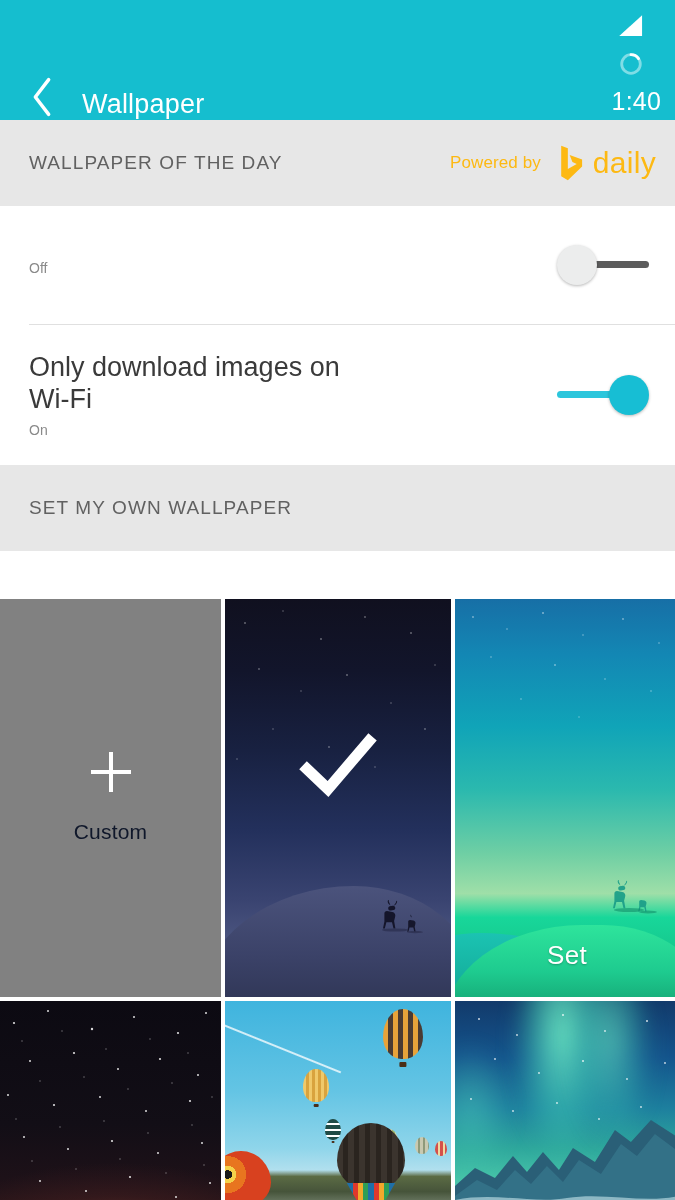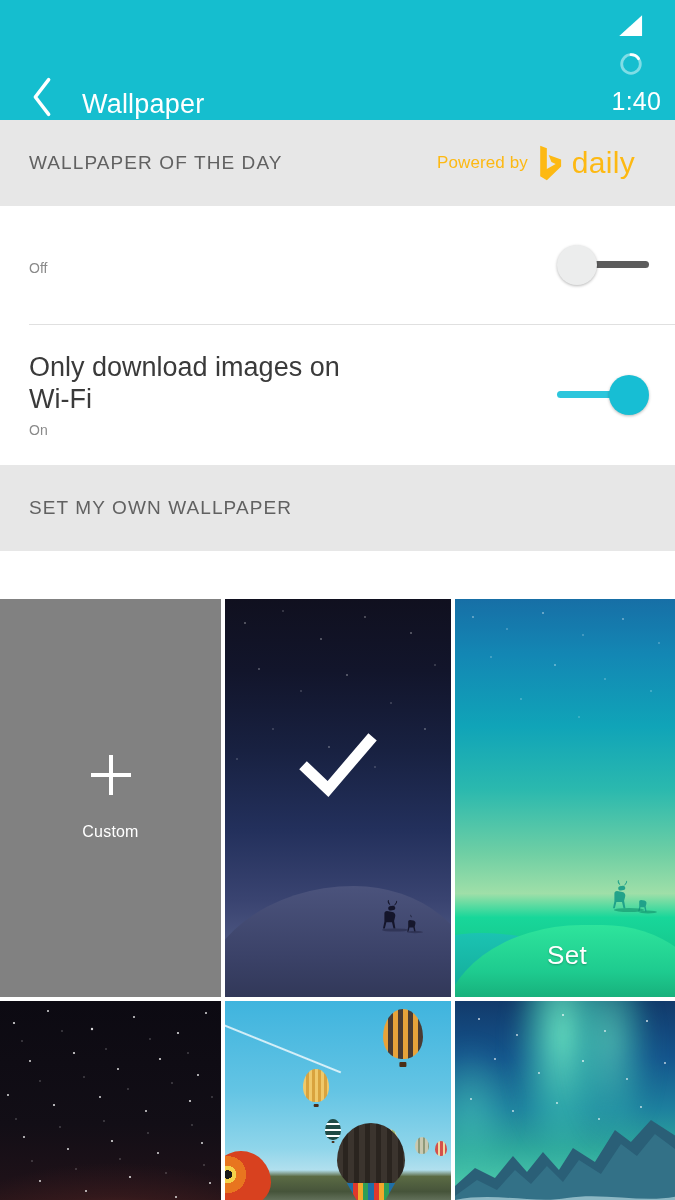--- a/index.html
+++ b/index.html
@@ -48,31 +48,31 @@
     font-weight: 400;
     margin-left: 20px;
     letter-spacing: .2px;
   }
 
   
   .section-head {
     background: #e7e7e7;
     height: 86px;
     display: flex; align-items: center;
-    padding: 0 40px 0 29px;
+    padding: 0 19px 0 29px;
     justify-content: space-between;
   }
   .section-title {
     color: #616161;
     font-size: 19px;
     letter-spacing: 1.1px;
     font-weight: 400;
   }
   .powered {
-    display: flex; align-items: center; gap: 8px;
+    display: flex; align-items: center; gap: 16px;
   }
   .powered-label {
     color: #fdb913;
     font-size: 17px;
     letter-spacing: .1px;
   }
   .bing-logo { display: flex; align-items: center; gap: 6px; }
   .bing-word {
     color: #fdb913;
     font-size: 30px;
@@ -141,21 +141,21 @@
     display: flex; flex-direction: column;
     align-items: center; justify-content: center;
   }
   .plus-icon { position: relative; width: 40px; height: 40px; }
   .plus-icon::before, .plus-icon::after {
     content:""; position:absolute; background:#fff;
   }
   .plus-icon::before { left: 18px; top: 0; width: 4px; height: 40px; }
   .plus-icon::after  { top: 18px; left: 0; height: 4px; width: 40px; }
   .custom-label {
-    color: #ffffff; font-size: 16px; margin-top: 28px; letter-spacing: .2px;
+    color: #0f172a; font-size: 21px; margin-top: 28px; letter-spacing: .2px;
   }
 
   
   .tile-night {
     background: linear-gradient(180deg,
       #10101f 0%, #12152b 18%, #182141 38%,
       #23305c 58%, #3a4471 76%, #565f88 92%, #6a7195 100%);
   }
   .night-hill {
     position:absolute; left:-12%; bottom:-4%; width:124%; height:32%;

